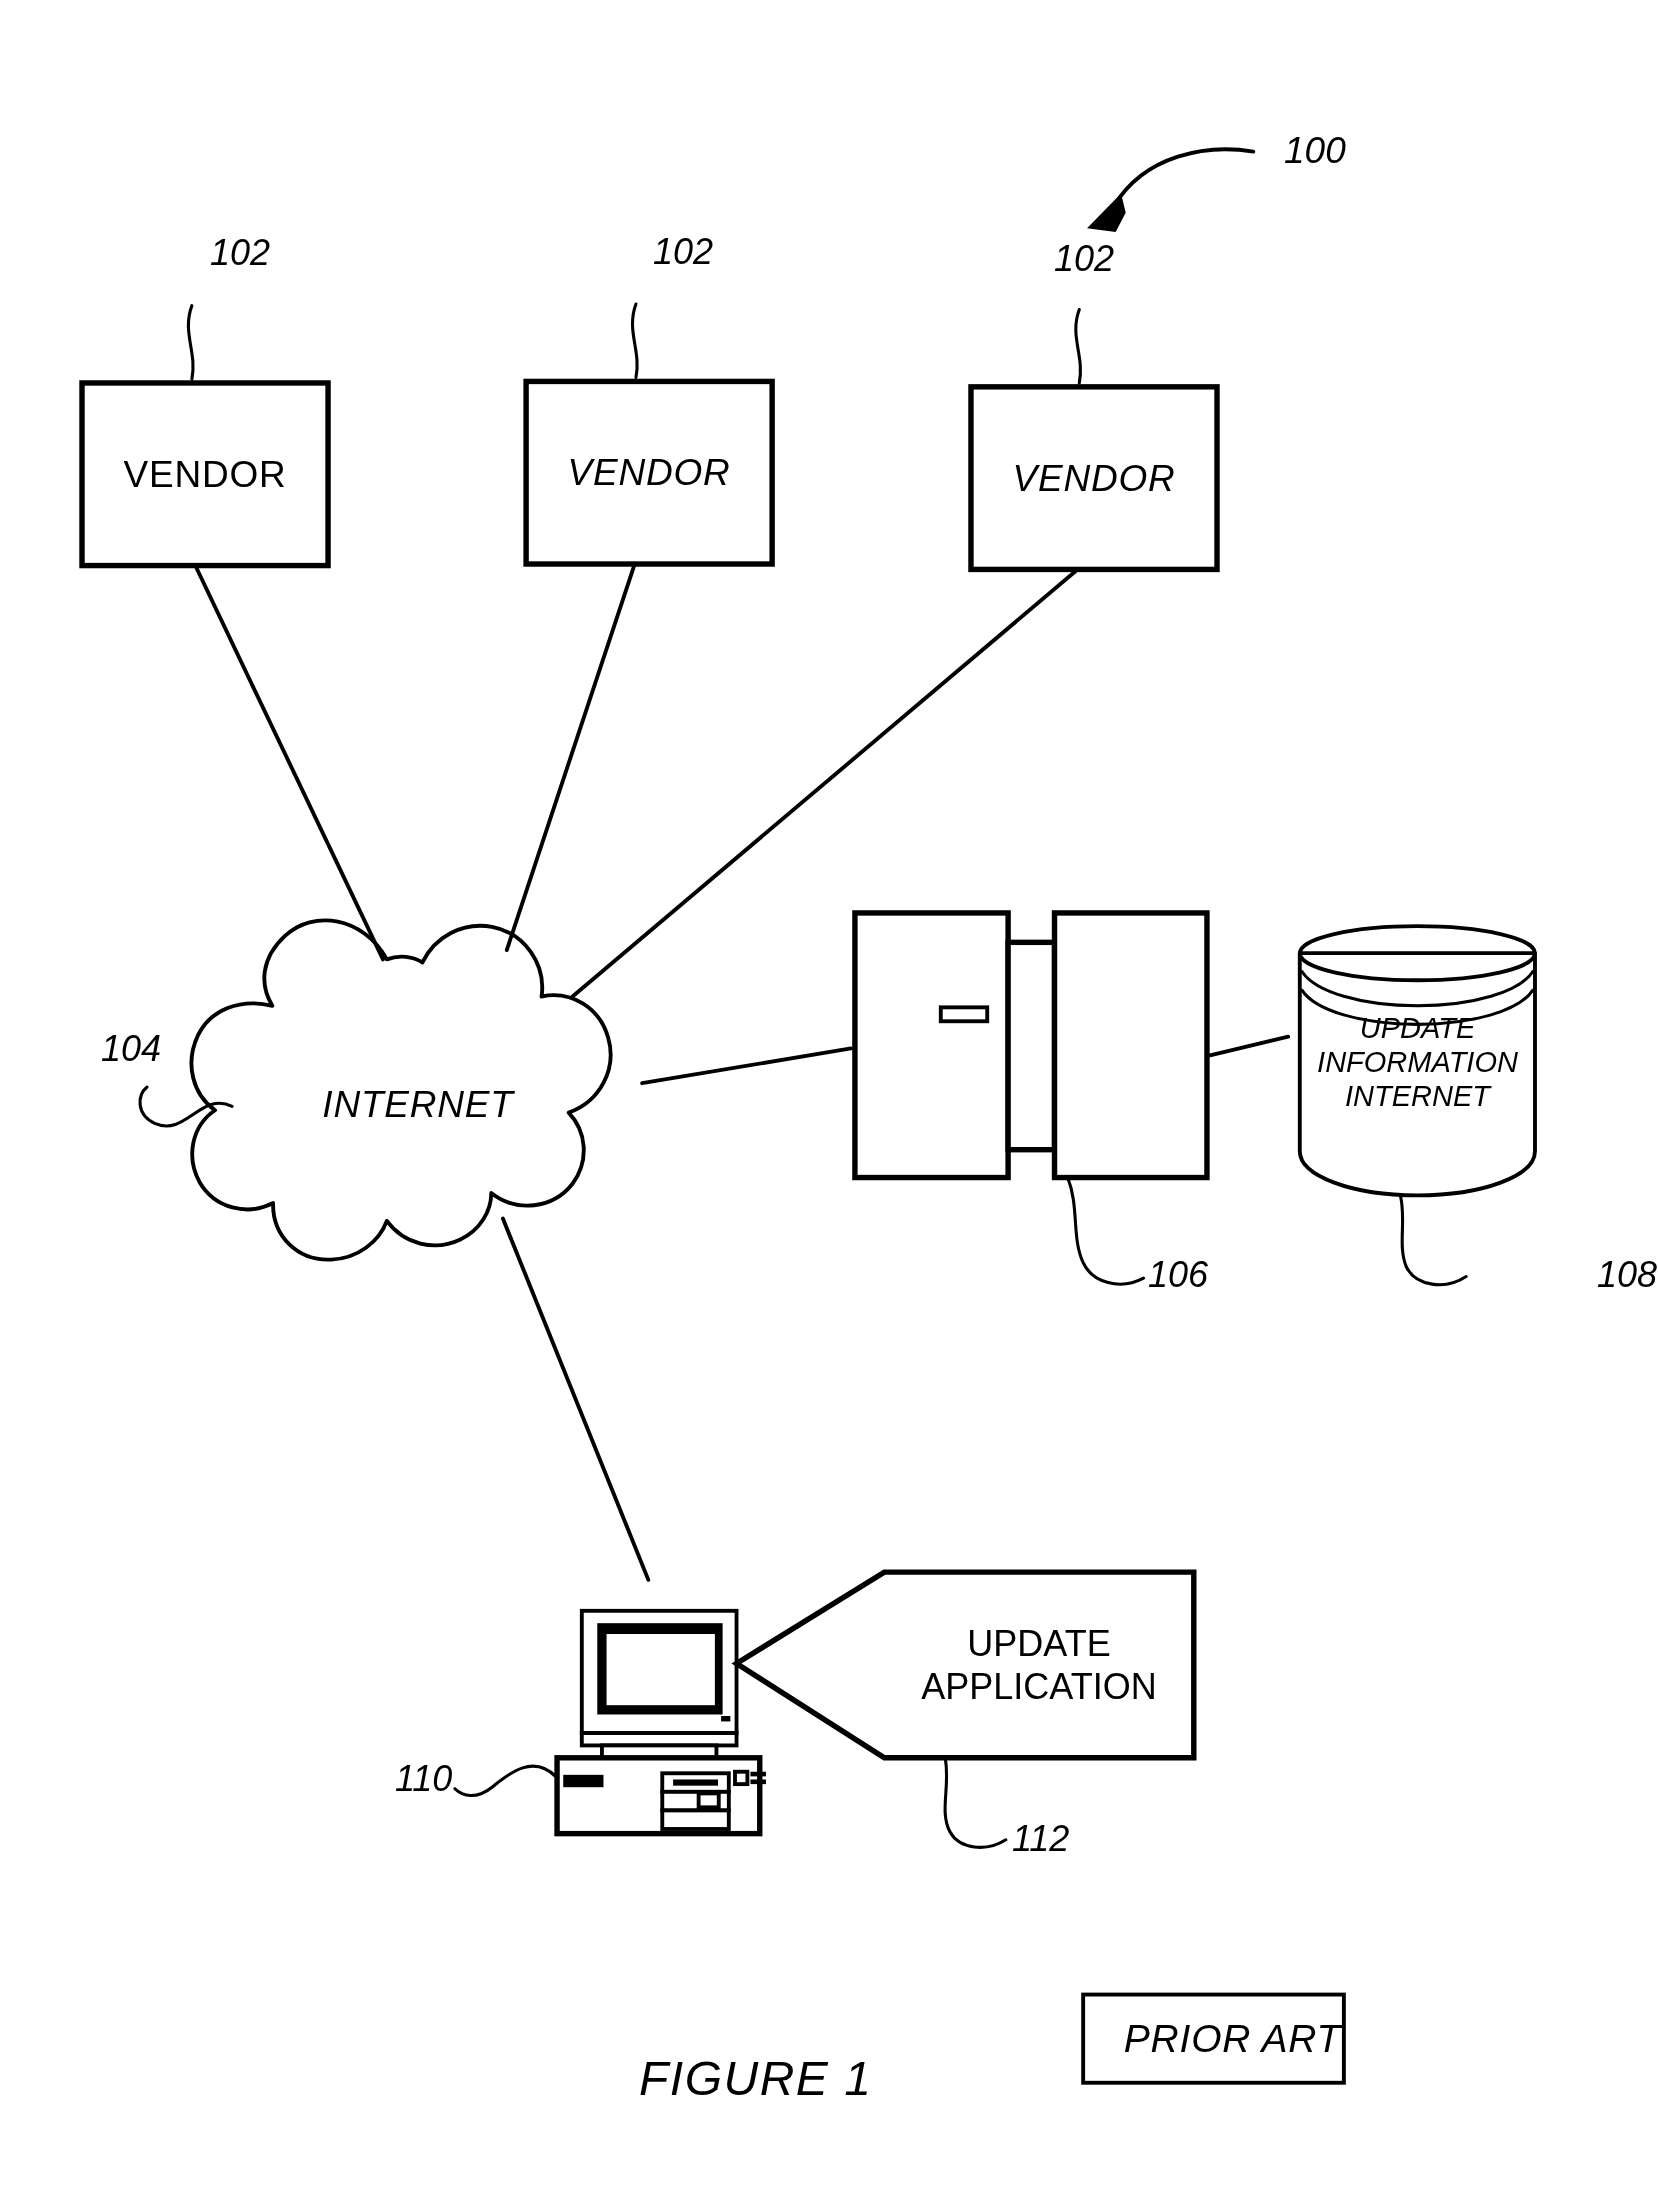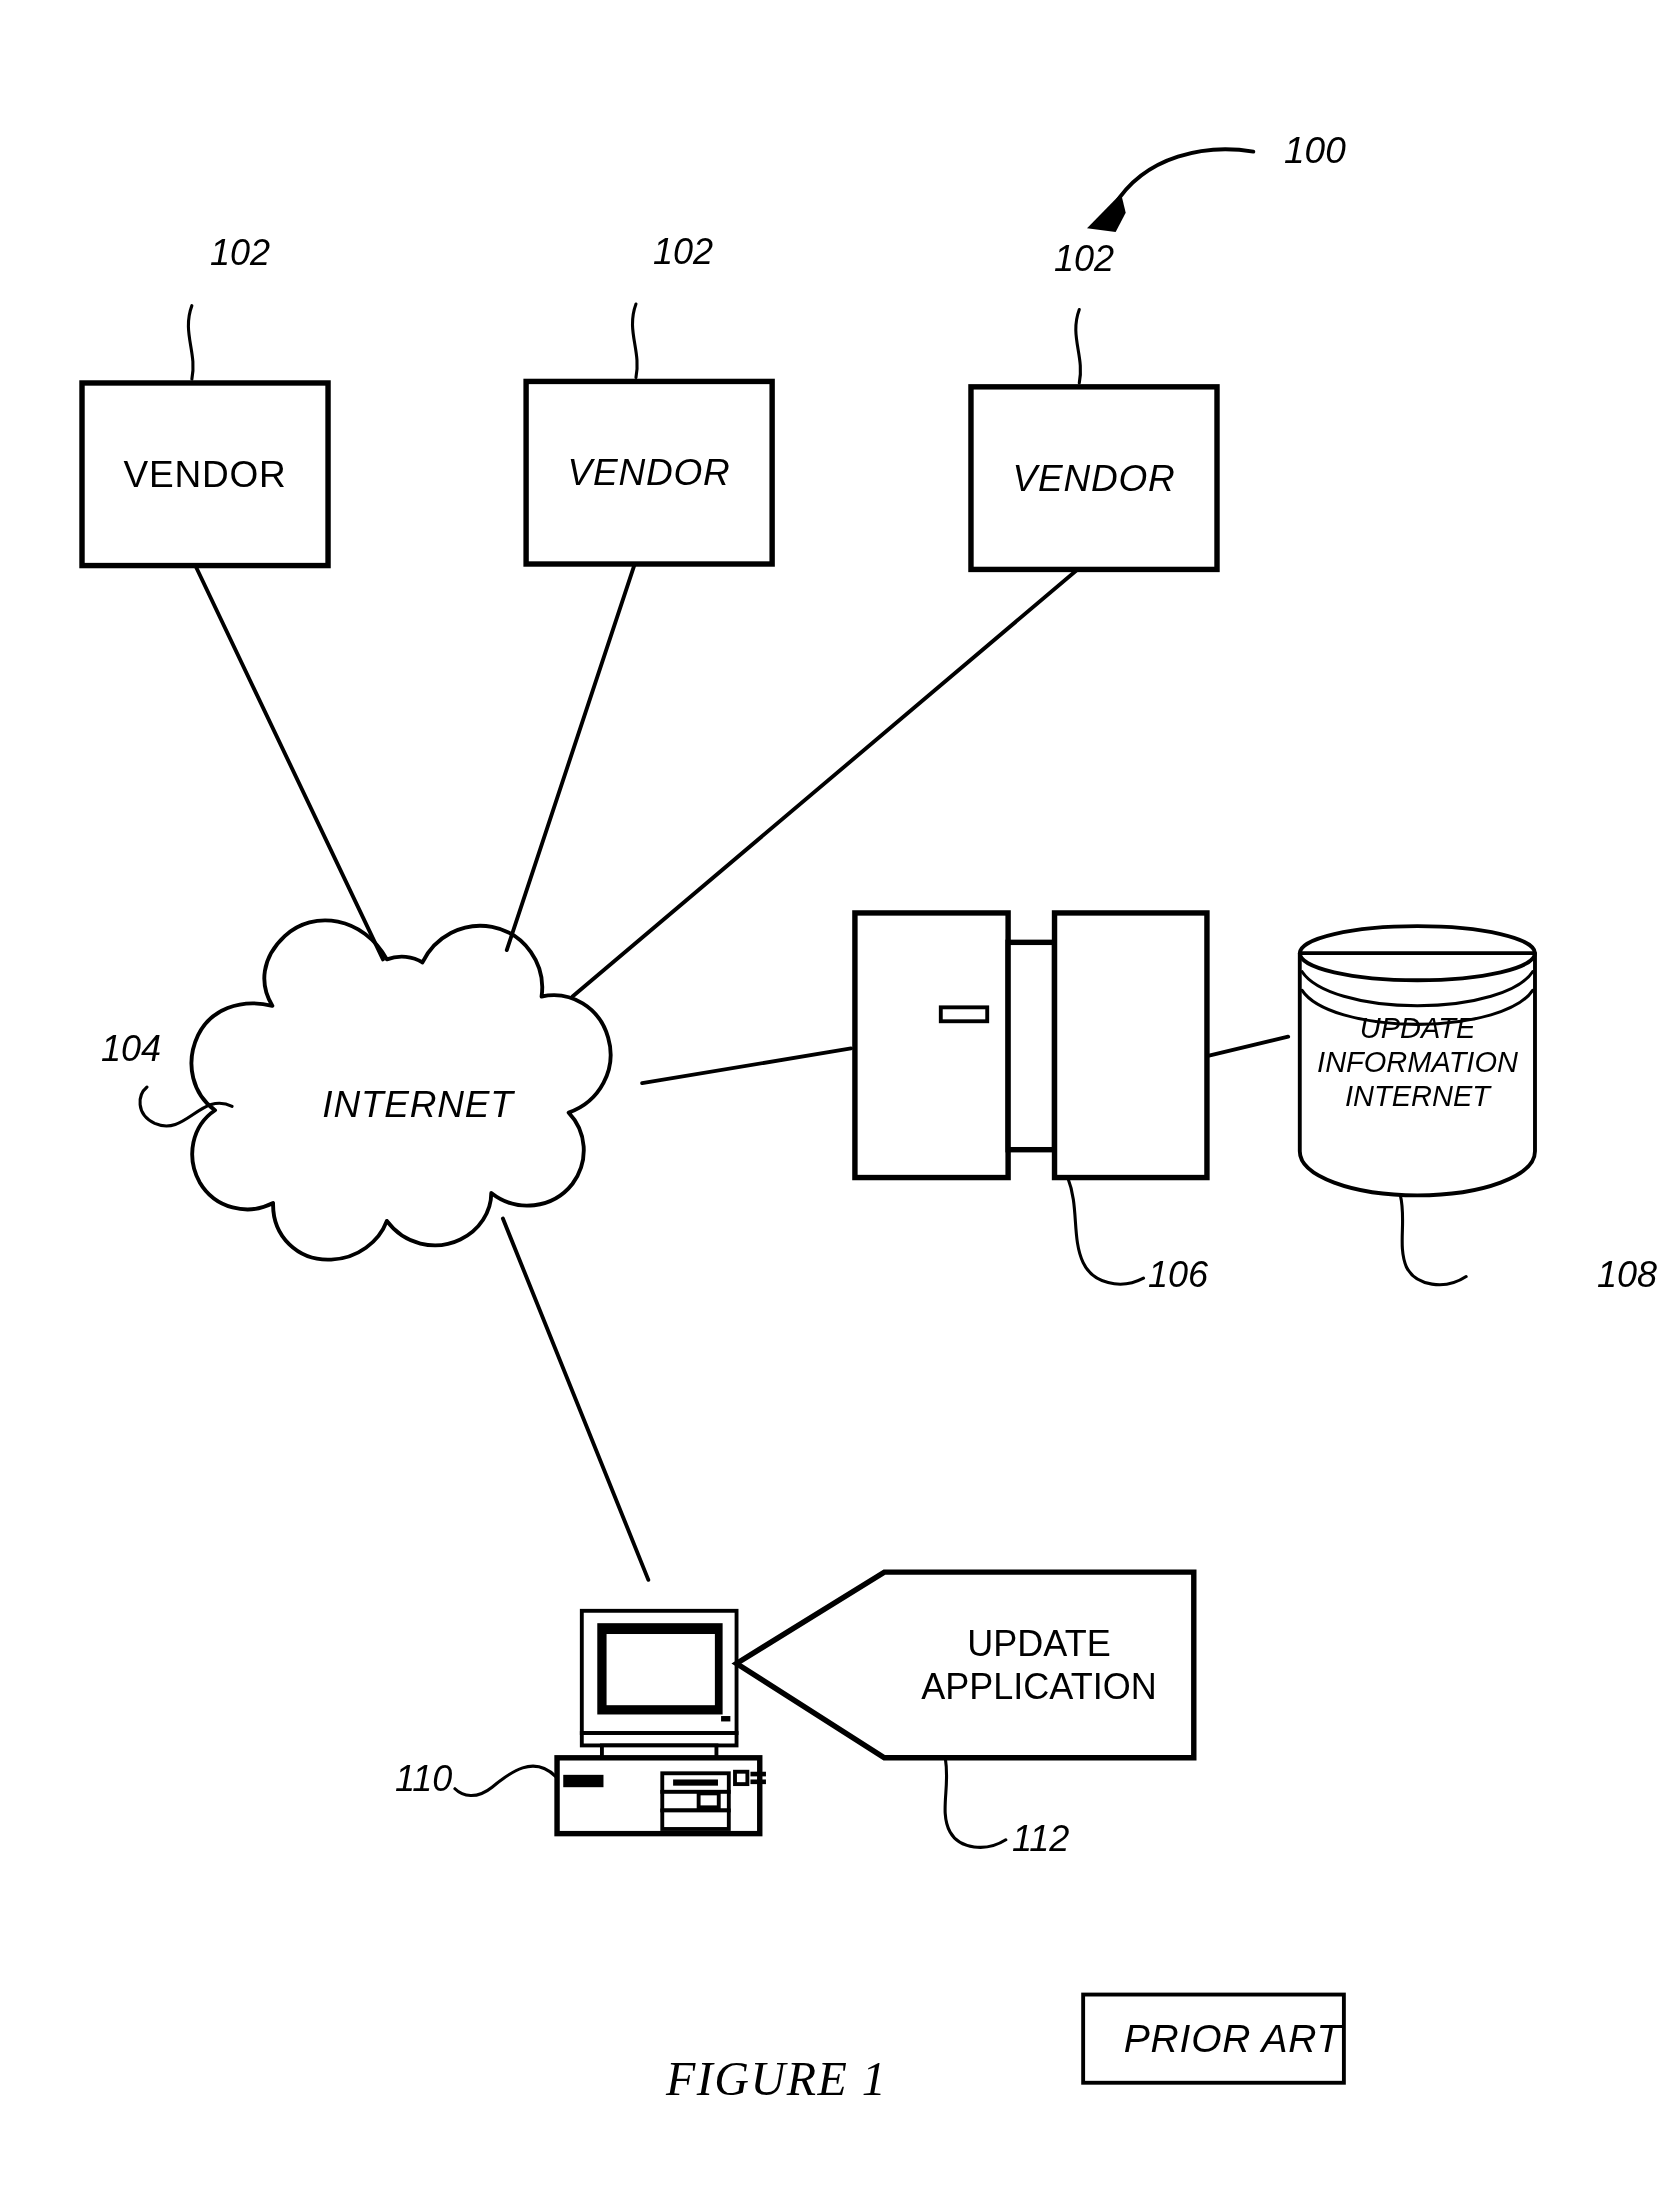--- a/index.html
+++ b/index.html
@@ -211,18 +211,18 @@
   <div style="position:absolute; left:1554px; top:1254px; font-style:italic; font-size:36px; font-family:'Liberation Sans',sans-serif;margin-left:43px;">108</div>
 
   <div style="position:absolute; left:366px; top:1758px; font-style:italic; font-size:36px; font-family:'Liberation Sans',sans-serif;margin-left:29px;">110</div>
 
   <div style="position:absolute; left:884px; top:1572px; width:310px; height:186px; display:flex; flex-direction:column; align-items:center; justify-content:center; font-size:36px; line-height:43px; font-family:'Liberation Sans',sans-serif;">
     <div>UPDATE</div>
     <div>APPLICATION</div>
   </div>
   <div style="position:absolute; left:1012px; top:1818px; font-style:italic; font-size:36px; font-family:'Liberation Sans',sans-serif;">112</div>
 
-  <div style="position:absolute; left:639px; top:2051px; font-style:italic; font-size:48px; letter-spacing:1.5px; font-family:Liberation Serif, serif;margin-left:27px;">FIGURE 1</div>
+  <div style="position:absolute; left:639px; top:2051px; font-style:italic; font-size:48px; letter-spacing:1.5px; font-family:Liberation Sans, sans-serif;">FIGURE 1</div>
 
   <div style="position:absolute; left:1083px; top:1995px; width:299px; height:88px; display:flex; align-items:center; justify-content:center; font-style:italic; font-size:39px; letter-spacing:0.8px; font-family:'Liberation Sans',sans-serif;">PRIOR ART</div>
 
 </div>
 
 
 </body></html>

